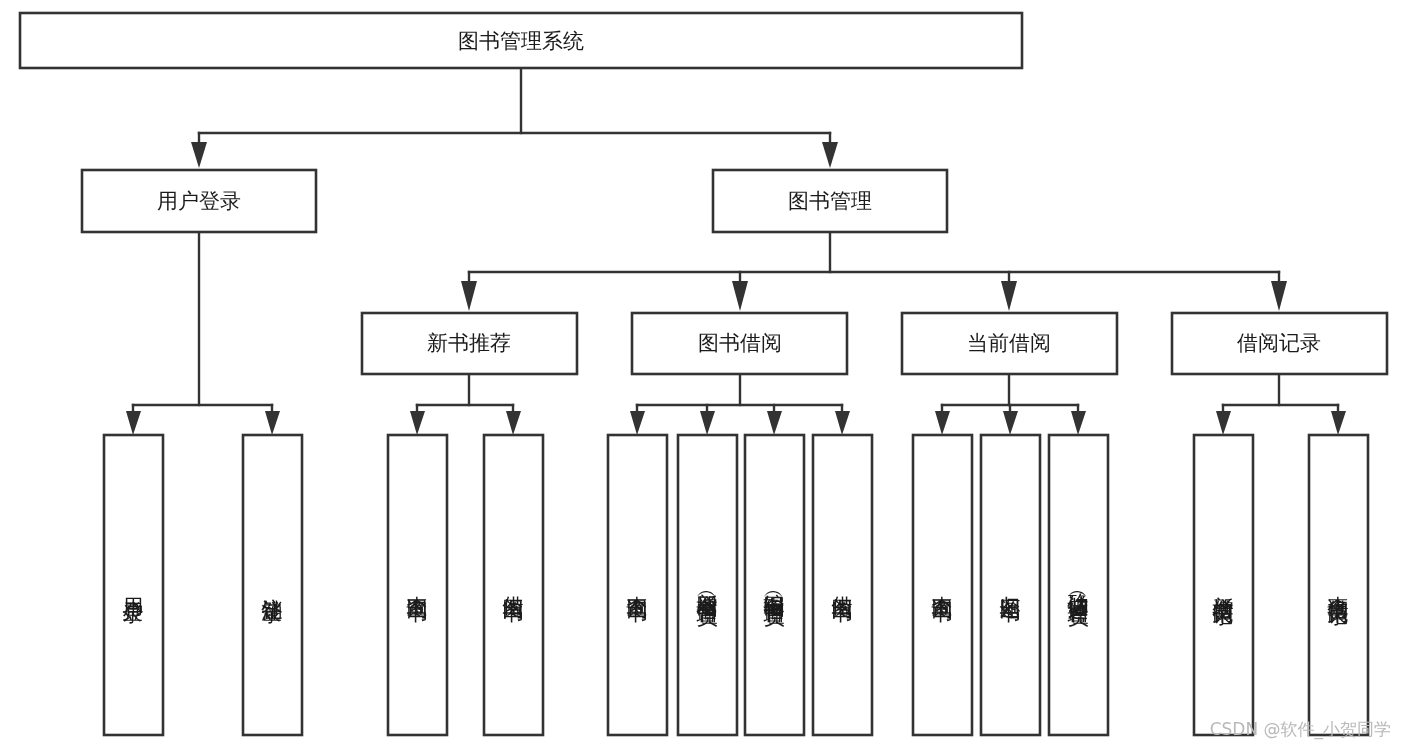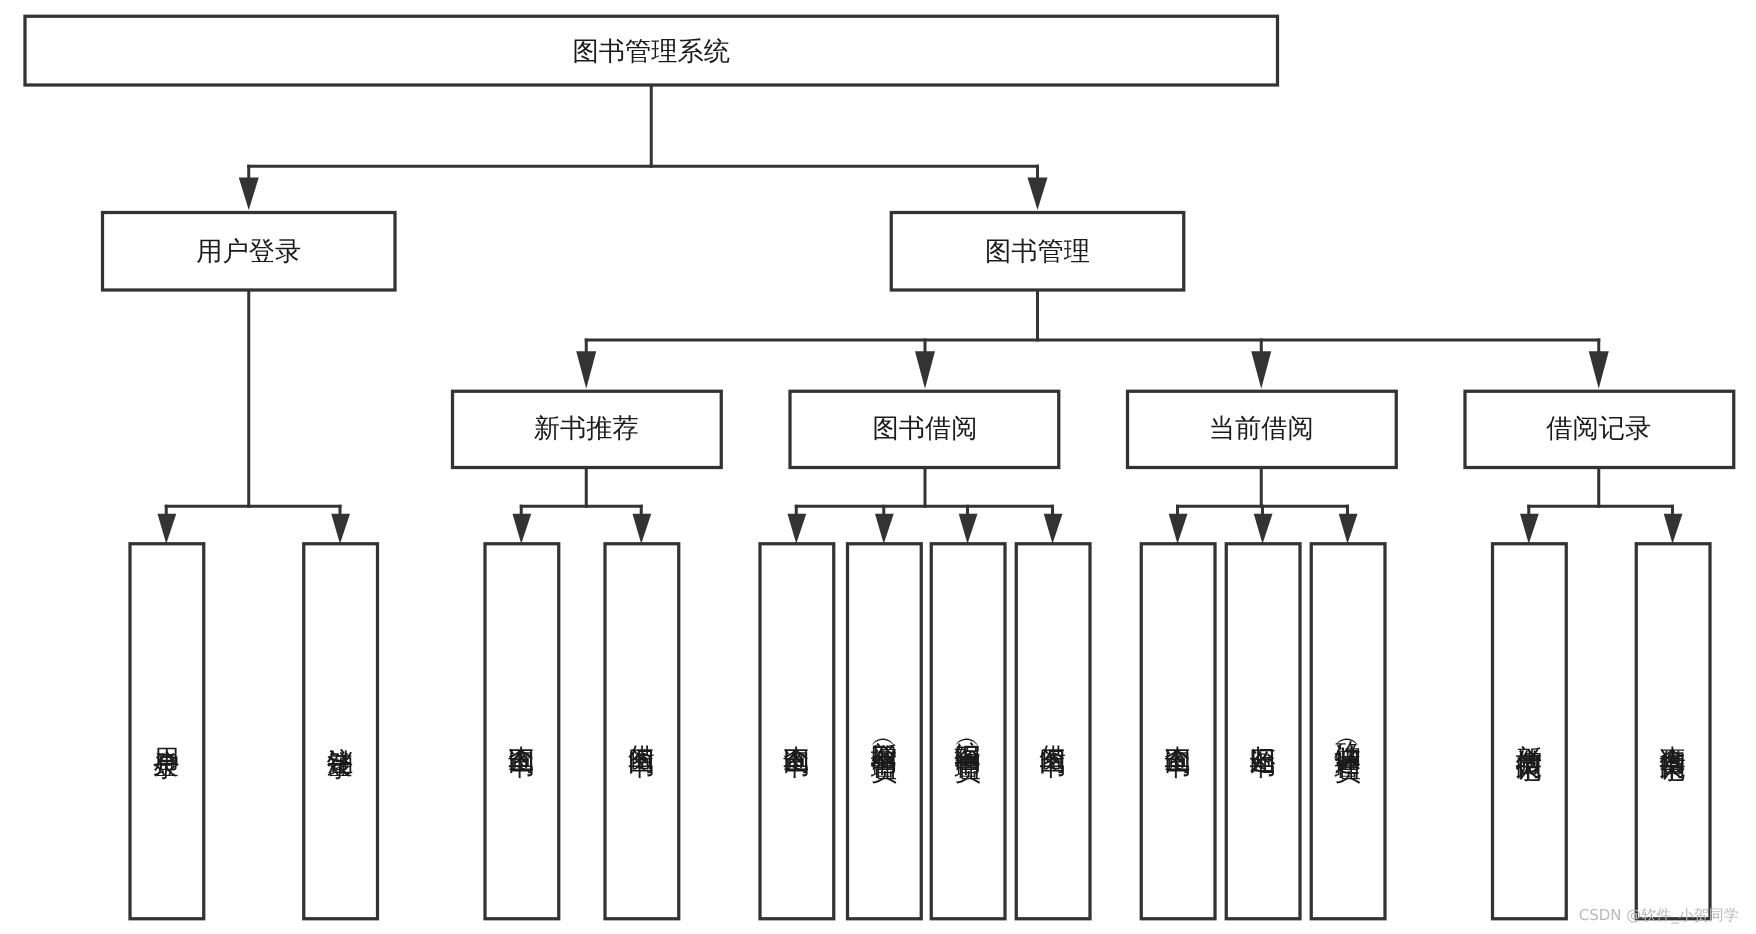--- a/index.html
+++ b/index.html
@@ -56,21 +56,21 @@
     writing-mode: vertical-rl;
     text-orientation: upright;
     text-anchor: middle;
     letter-spacing: 2px;
   }
   .watermark {
     position: absolute;
     right: 14px;
     bottom: 6px;
     font-family: "DejaVu Sans", "Liberation Sans", sans-serif;
-    font-size: 12px;
+    font-size: 17px;
     color: #b9b9b9;
     white-space: nowrap;
     user-select: none;
   }
 </style>
 </head>
 <body>
 
 <div id="diagram-root">
 

